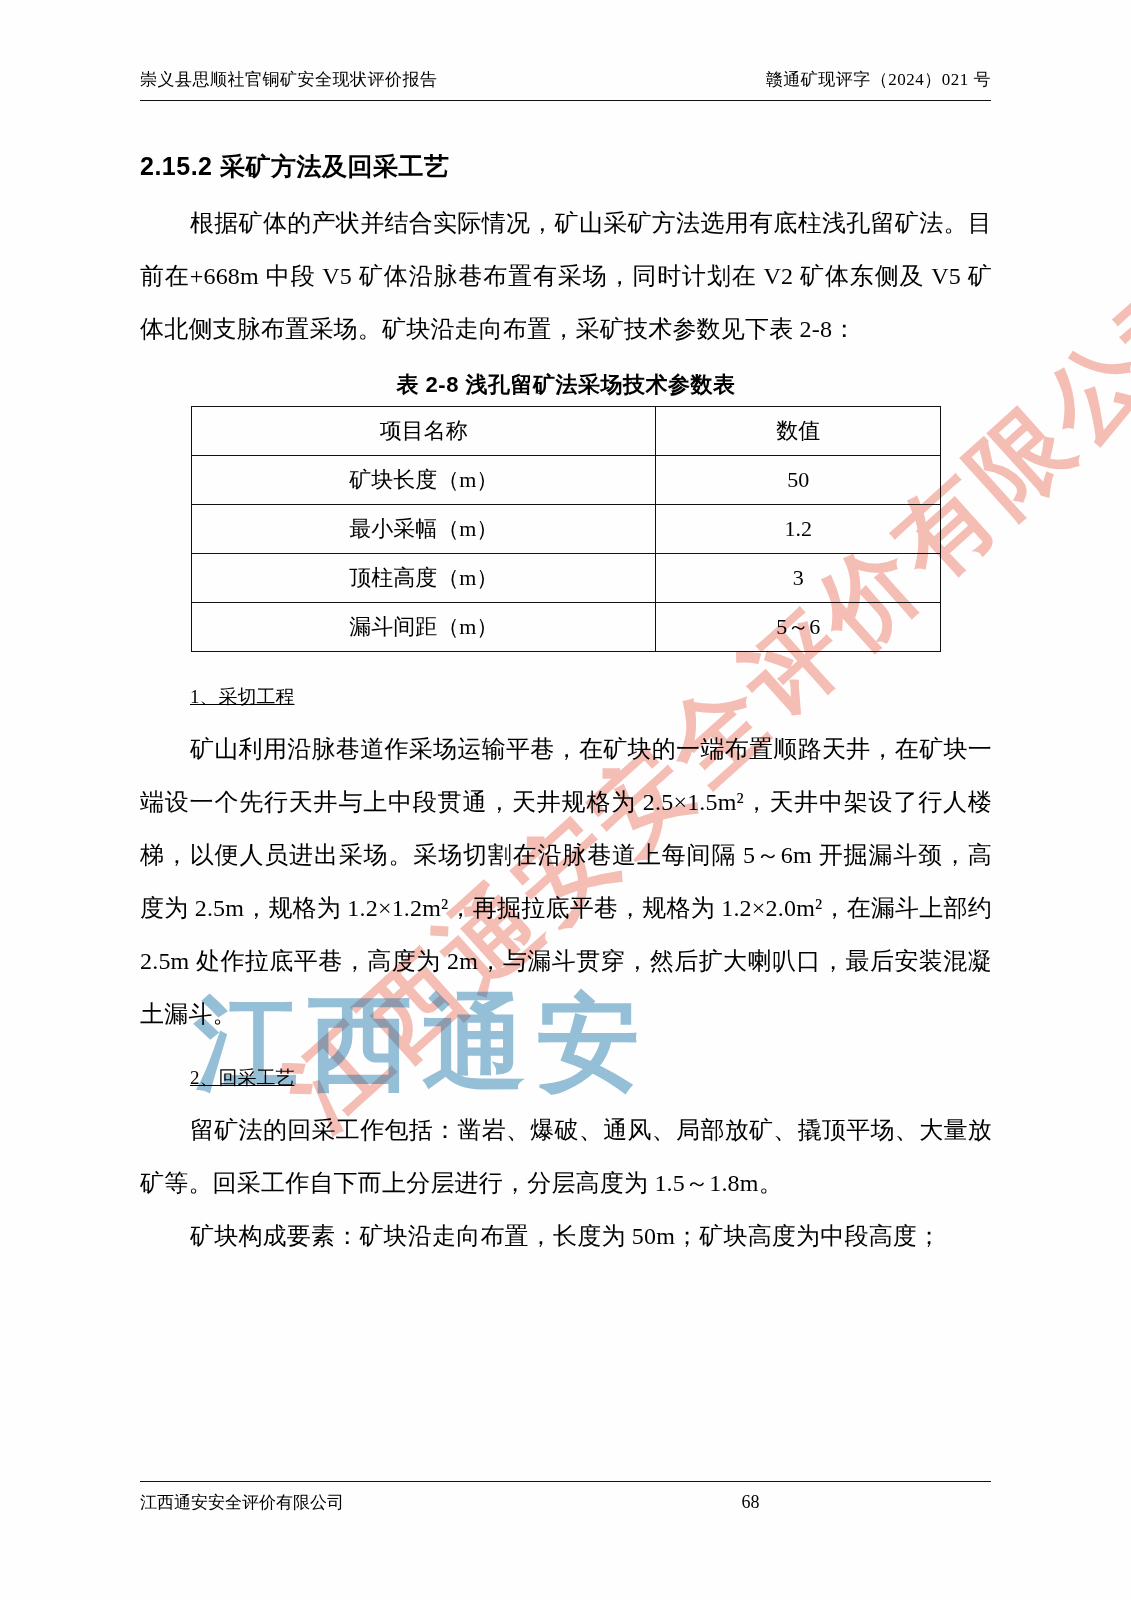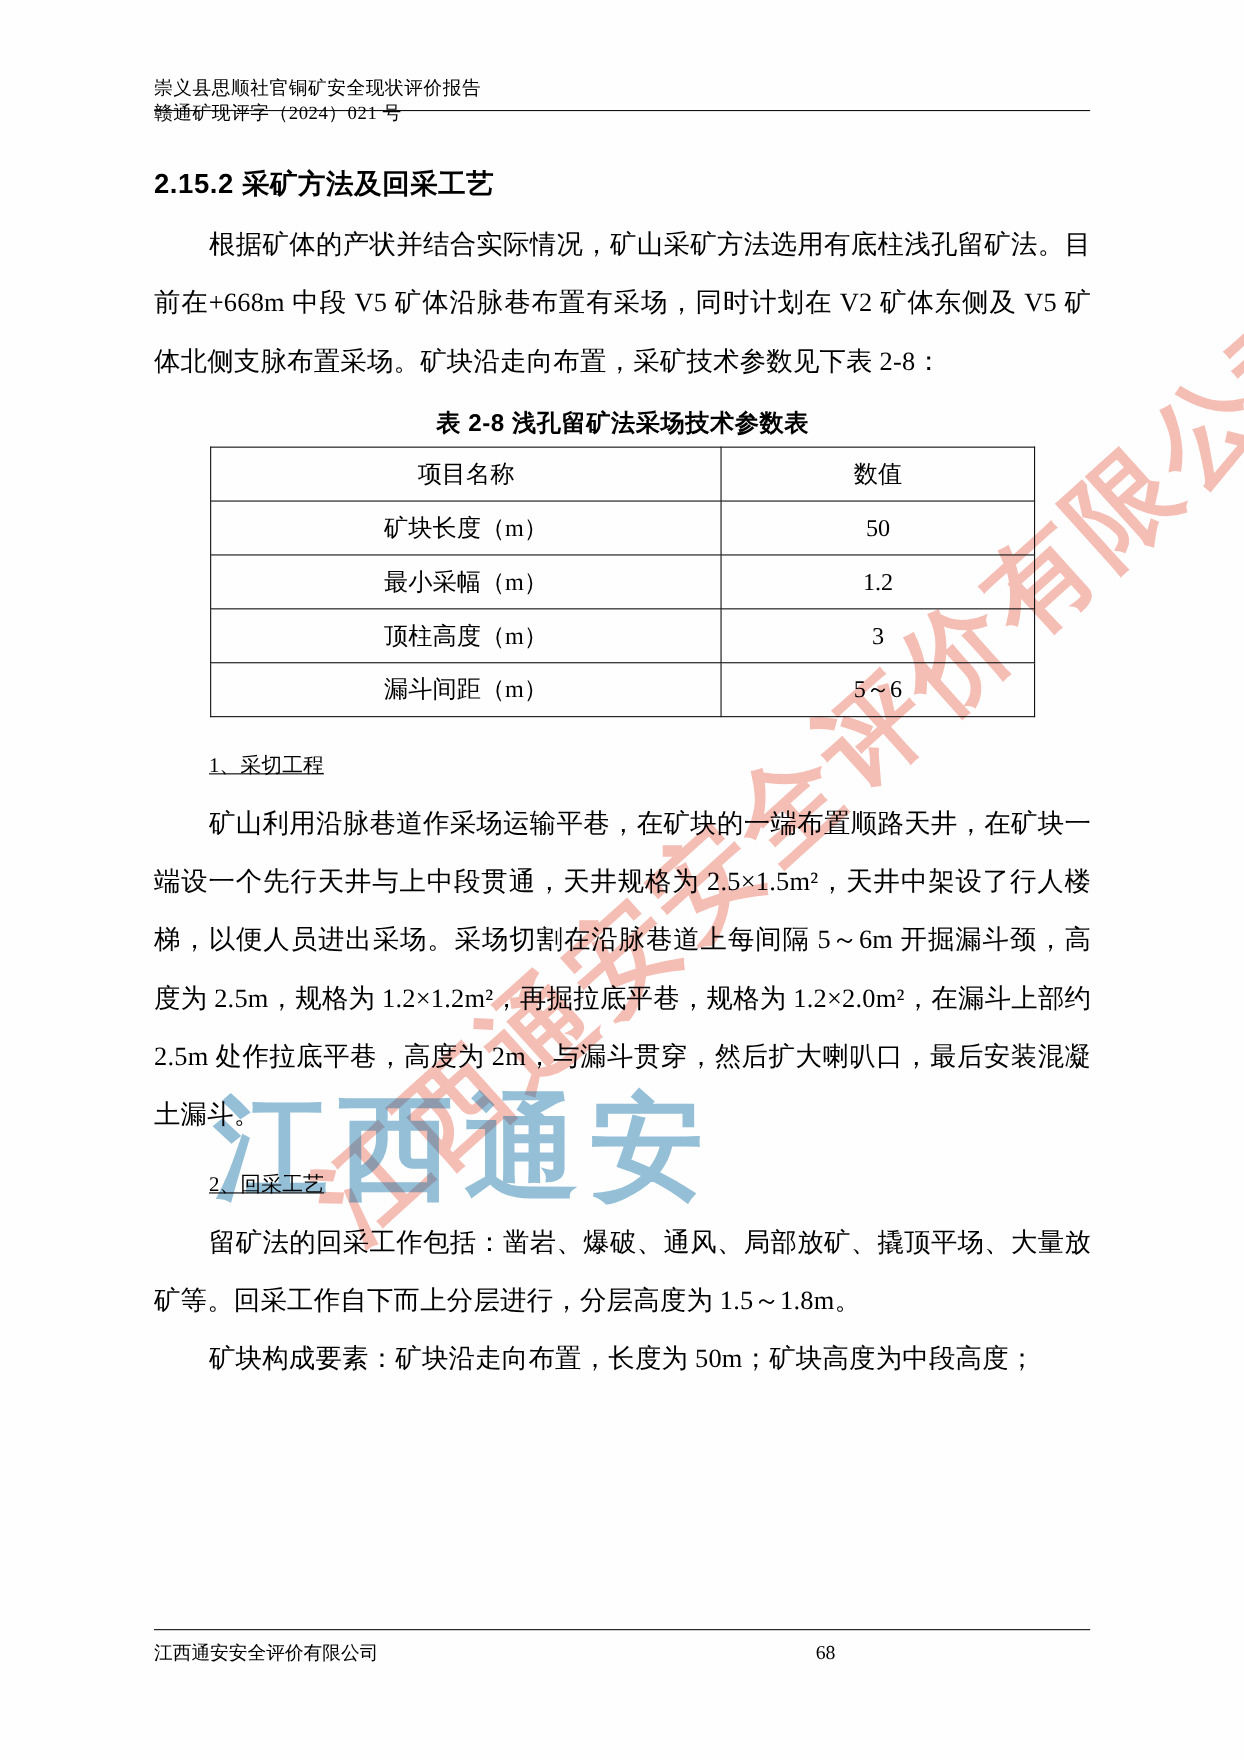--- a/index.html
+++ b/index.html
@@ -74,21 +74,20 @@
     position: absolute;
     top: 68px;
     left: 140px;
     right: 140px;
     display: flex;
     justify-content: space-between;
     align-items: baseline;
     font-size: 17px;
     letter-spacing: 0.5px;
     z-index: 3;
-    flex-direction: column;
   }
   .hdr-rule {
     position: absolute;
     top: 100px;
     left: 140px;
     right: 140px;
     border-top: 1.2px solid #111;
     z-index: 3;
   }
   .ftr {

